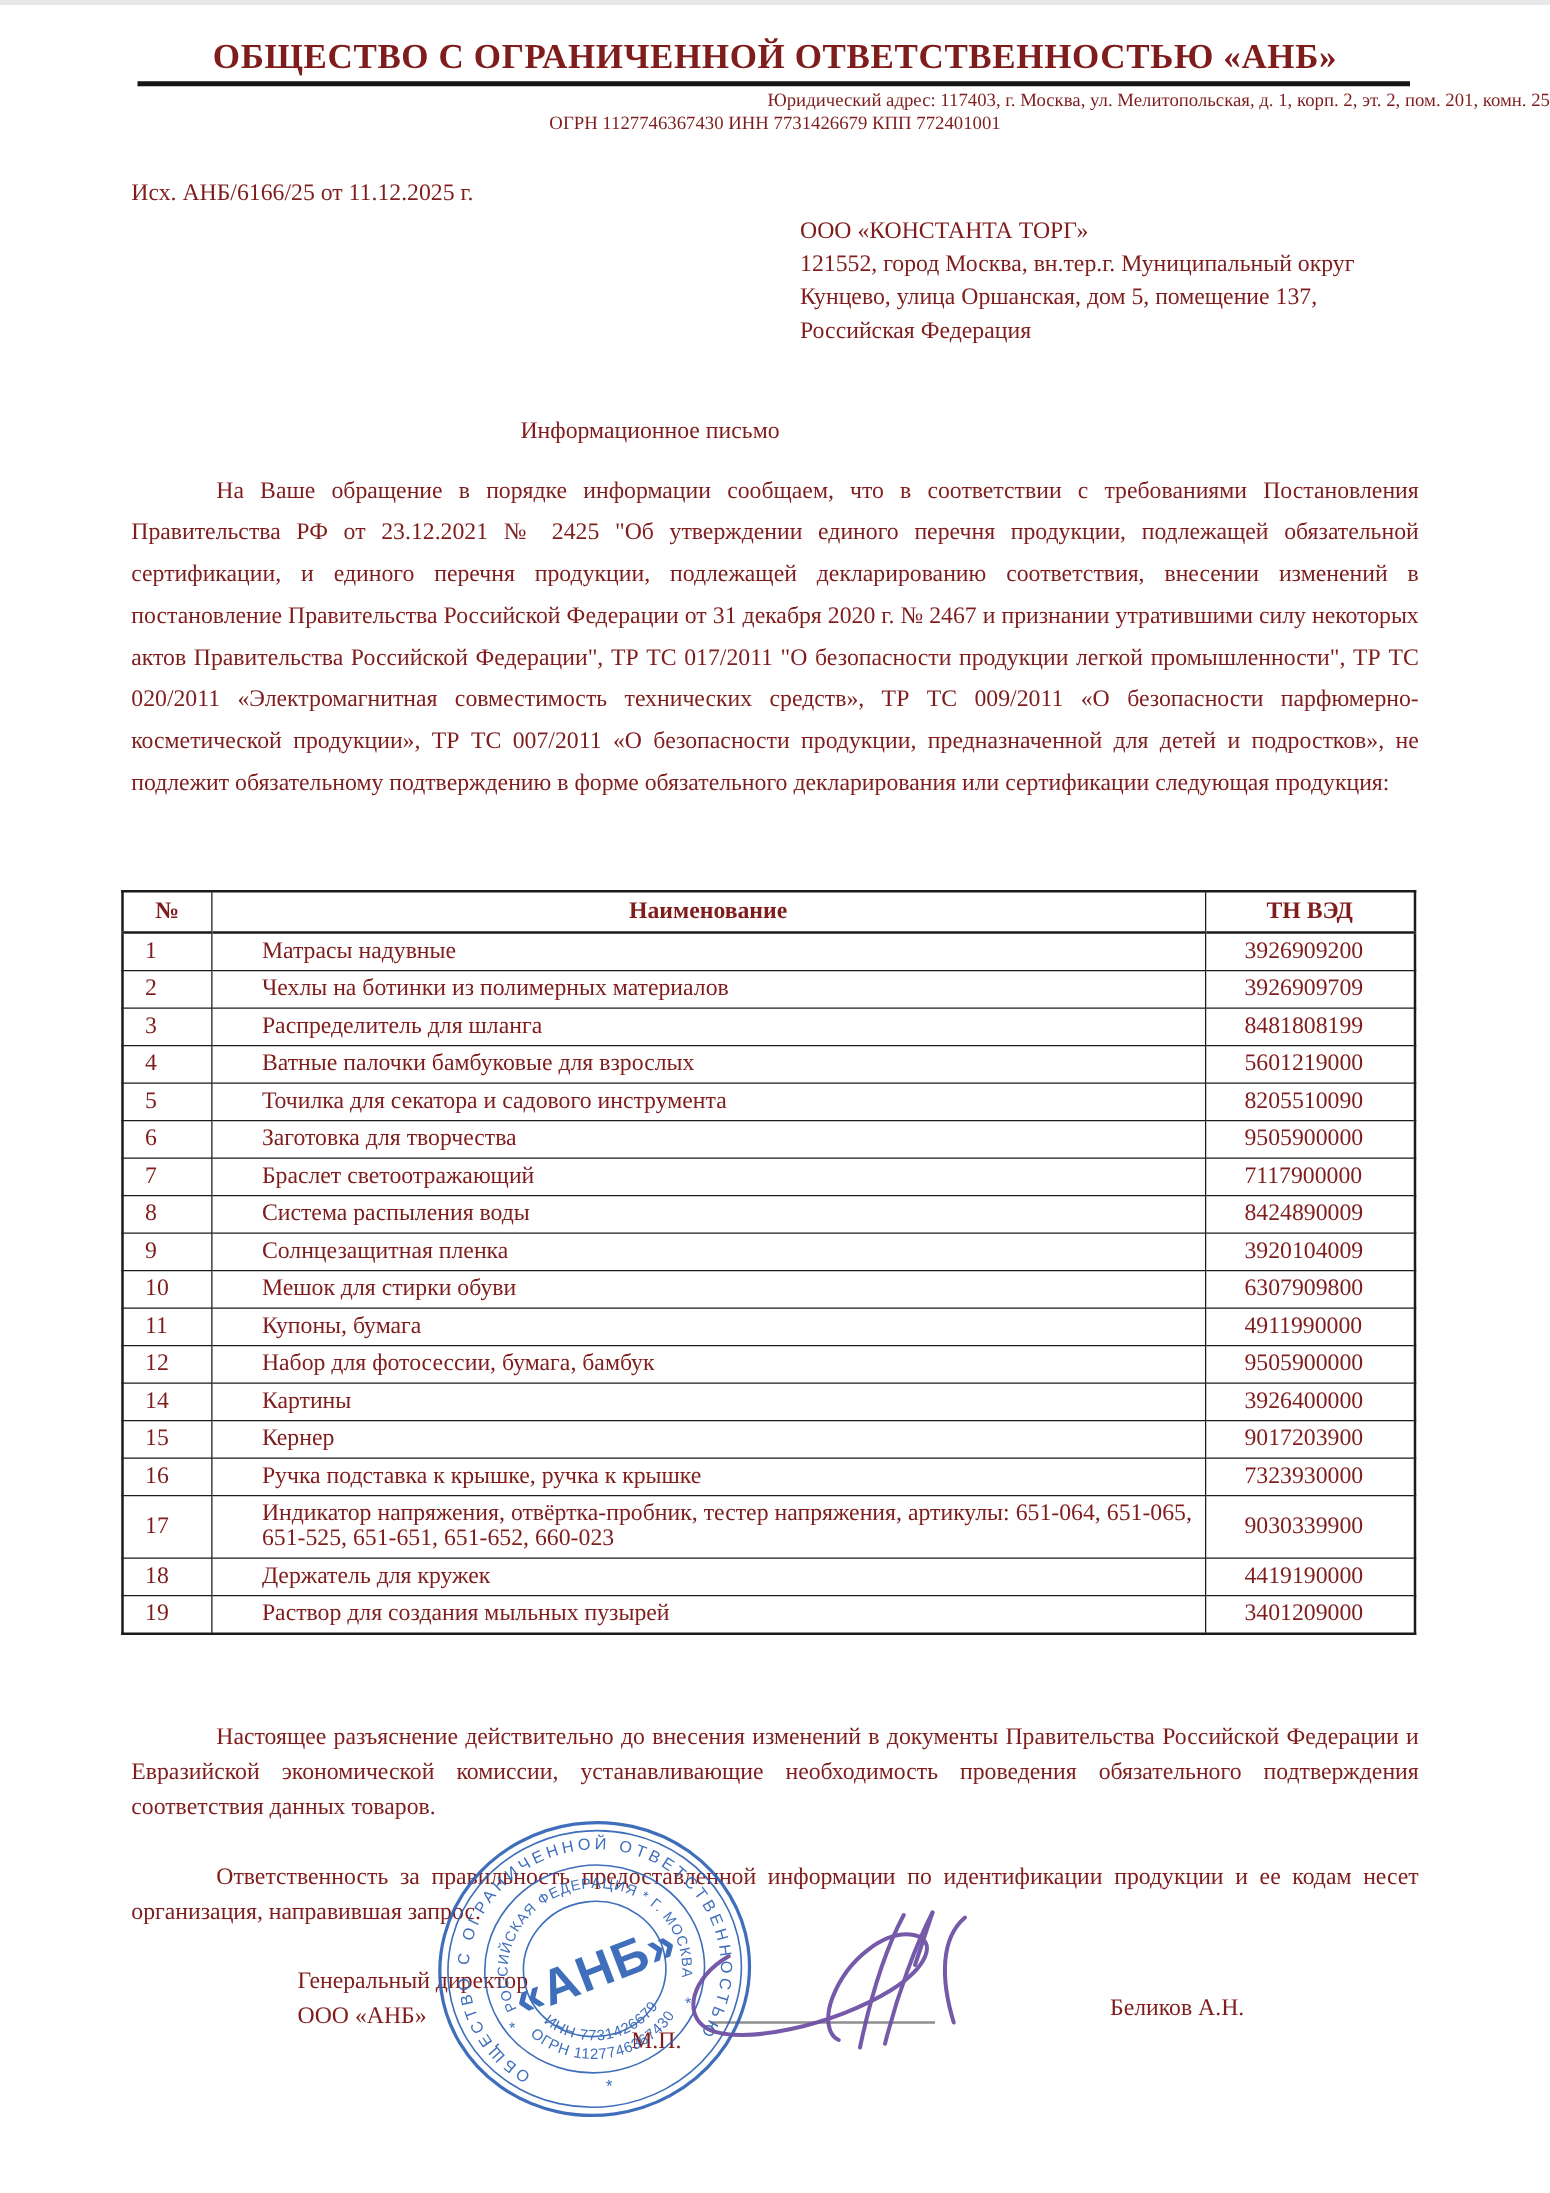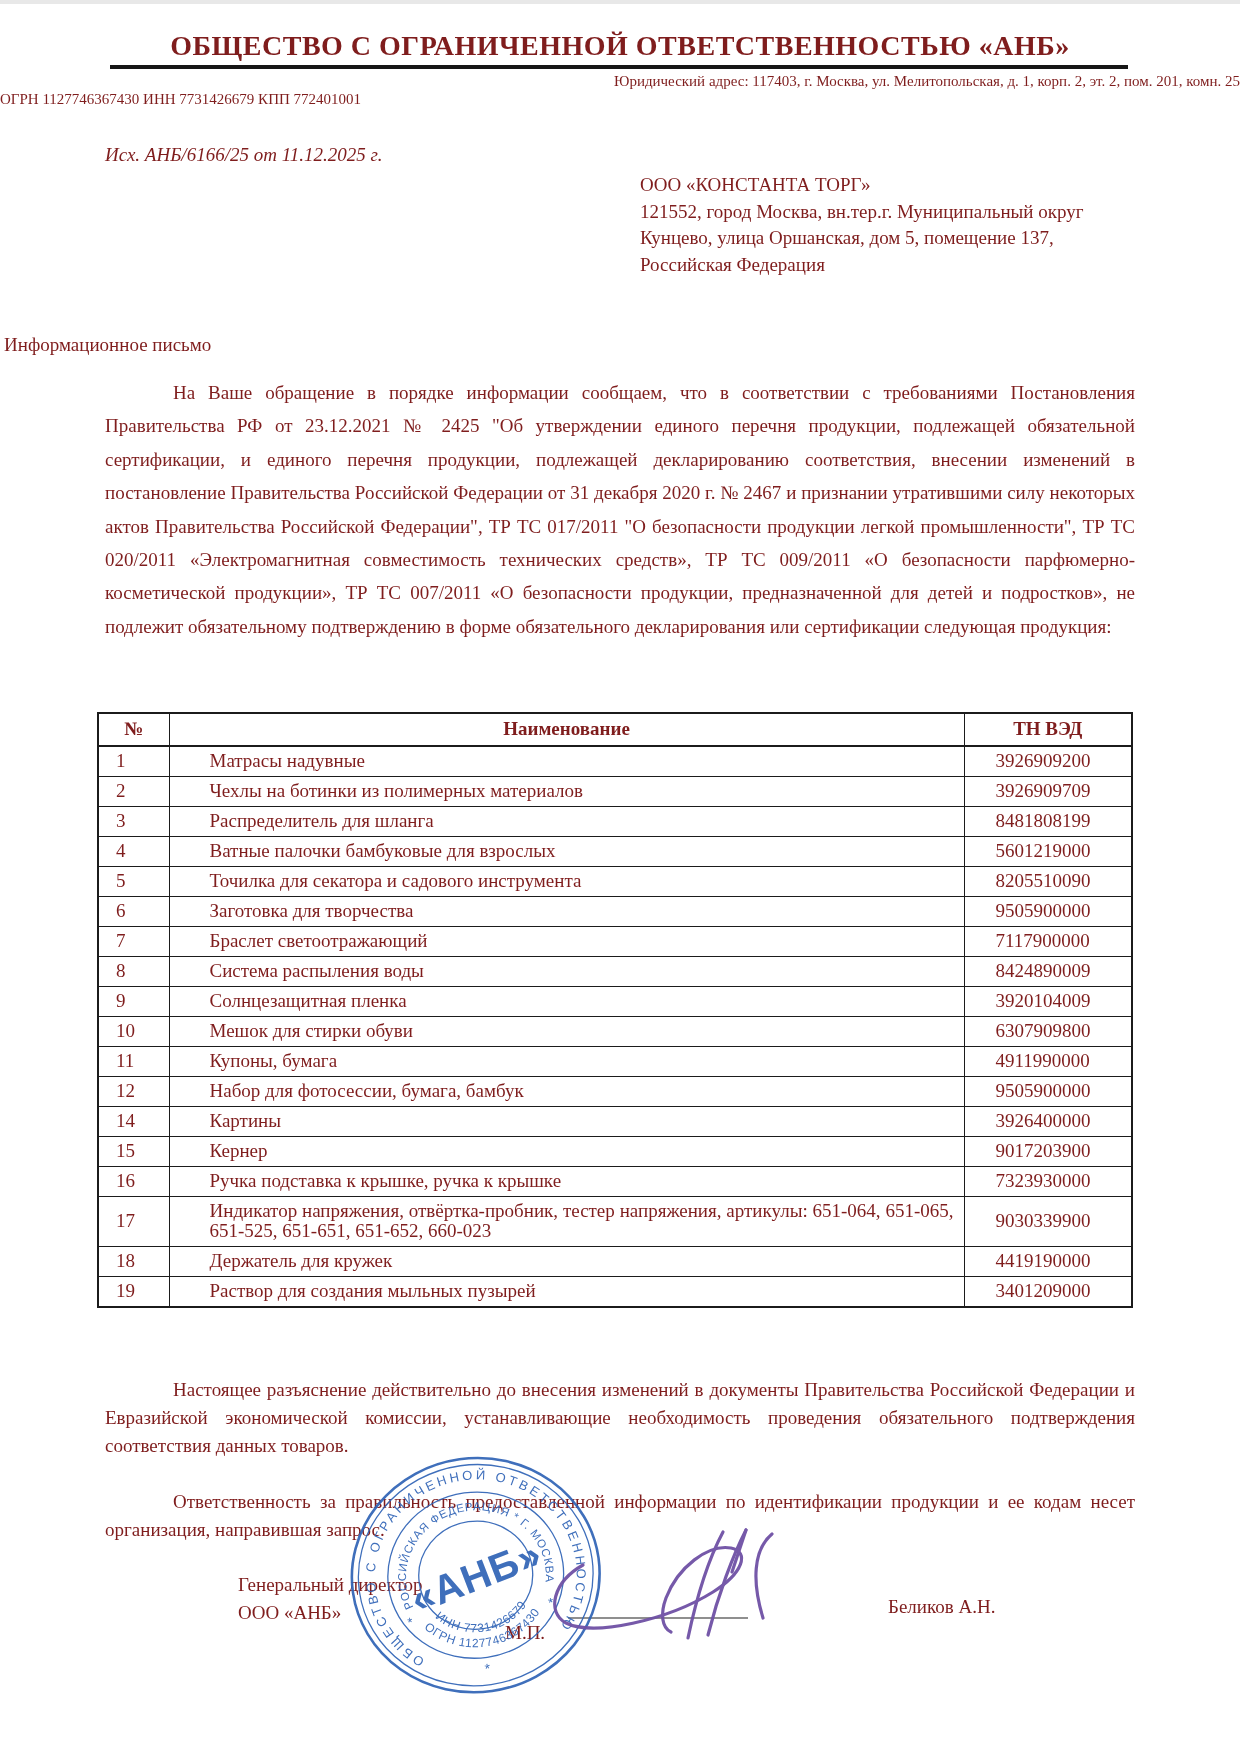--- a/index.html
+++ b/index.html
@@ -5,26 +5,26 @@
   html,body{margin:0;padding:0;background:#e8e8e8;}
   .page{
     position:relative;width:1240px;height:1754px;margin:4px auto;background:#ffffff;
     font-family:"Liberation Serif","DejaVu Serif",serif;color:#7f1d1d;overflow:hidden;
   }
   .abs{position:absolute;}
   
   .company{top:26px;left:0;width:1240px;text-align:center;font-size:28px;font-weight:bold;letter-spacing:.5px;}
   .rule{top:61px;left:110px;width:1018px;height:4px;background:#161616;}
   .addr1{top:69px;left:0;width:1240px;text-align:right;font-size:15px;}
-  .addr2{top:87px;left:0;width:1240px;font-size:15px;}
-  
-  .outgoing{top:140px;left:105px;font-size:19px;font-style:italic;}
+  .addr2{top:87px;left:0;width:1240px;text-align:center;font-size:15px;}
+  
+  .outgoing{top:140px;left:105px;font-size:19px;}
   .recipient{top:168px;left:640px;width:500px;font-size:19px;line-height:26.5px;}
   
-  .doc-title{top:330px;left:4px;width:1008px;font-size:19px;}
+  .doc-title{top:330px;left:16px;width:1008px;text-align:center;font-size:19px;}
   
   .body-par{top:372px;left:105px;width:1030px;font-size:19px;line-height:33.4px;
     text-align:justify;text-indent:68px;}
   
   .tbl{top:708px;left:97px;width:1034px;border-collapse:collapse;font-size:19px;table-layout:fixed;}
   .tbl th,.tbl td{border:1.6px solid #1b1b1b;line-height:20.5px;vertical-align:middle;}
   .tbl{border:2.5px solid #1b1b1b;}
   .tbl th{font-weight:bold;text-align:center;padding:5px 2px;border-bottom-width:2.2px;}
   .tbl td{padding:4px 10px 4.5px 14px;}
   .tbl td.c0{text-align:left;padding-left:17px;width:54px;}

